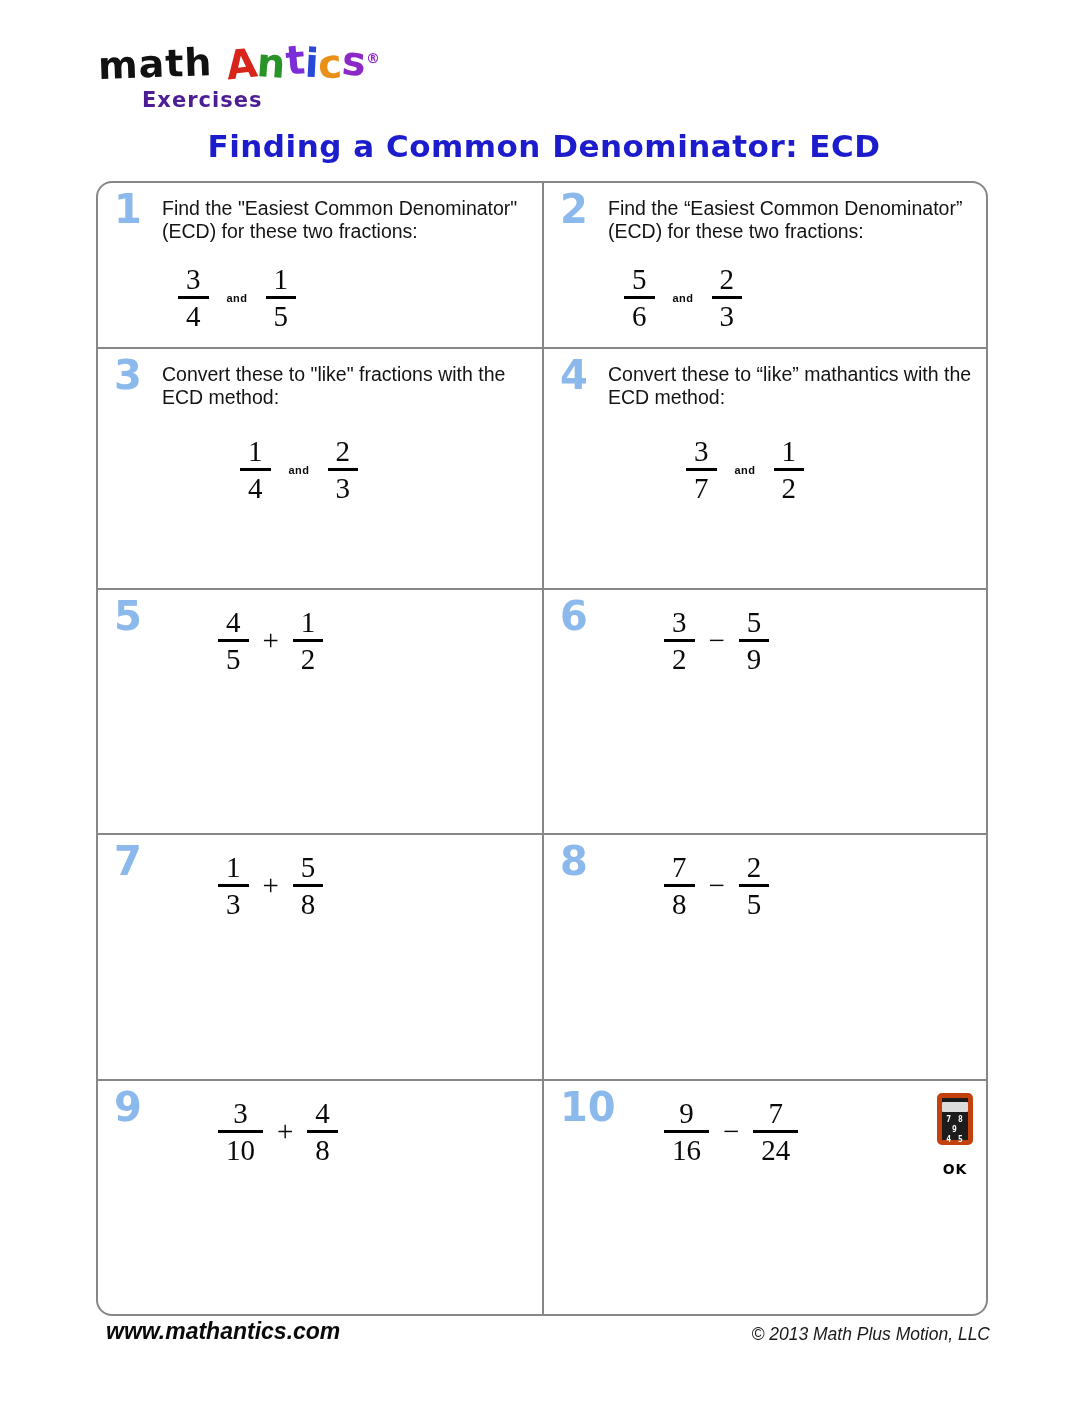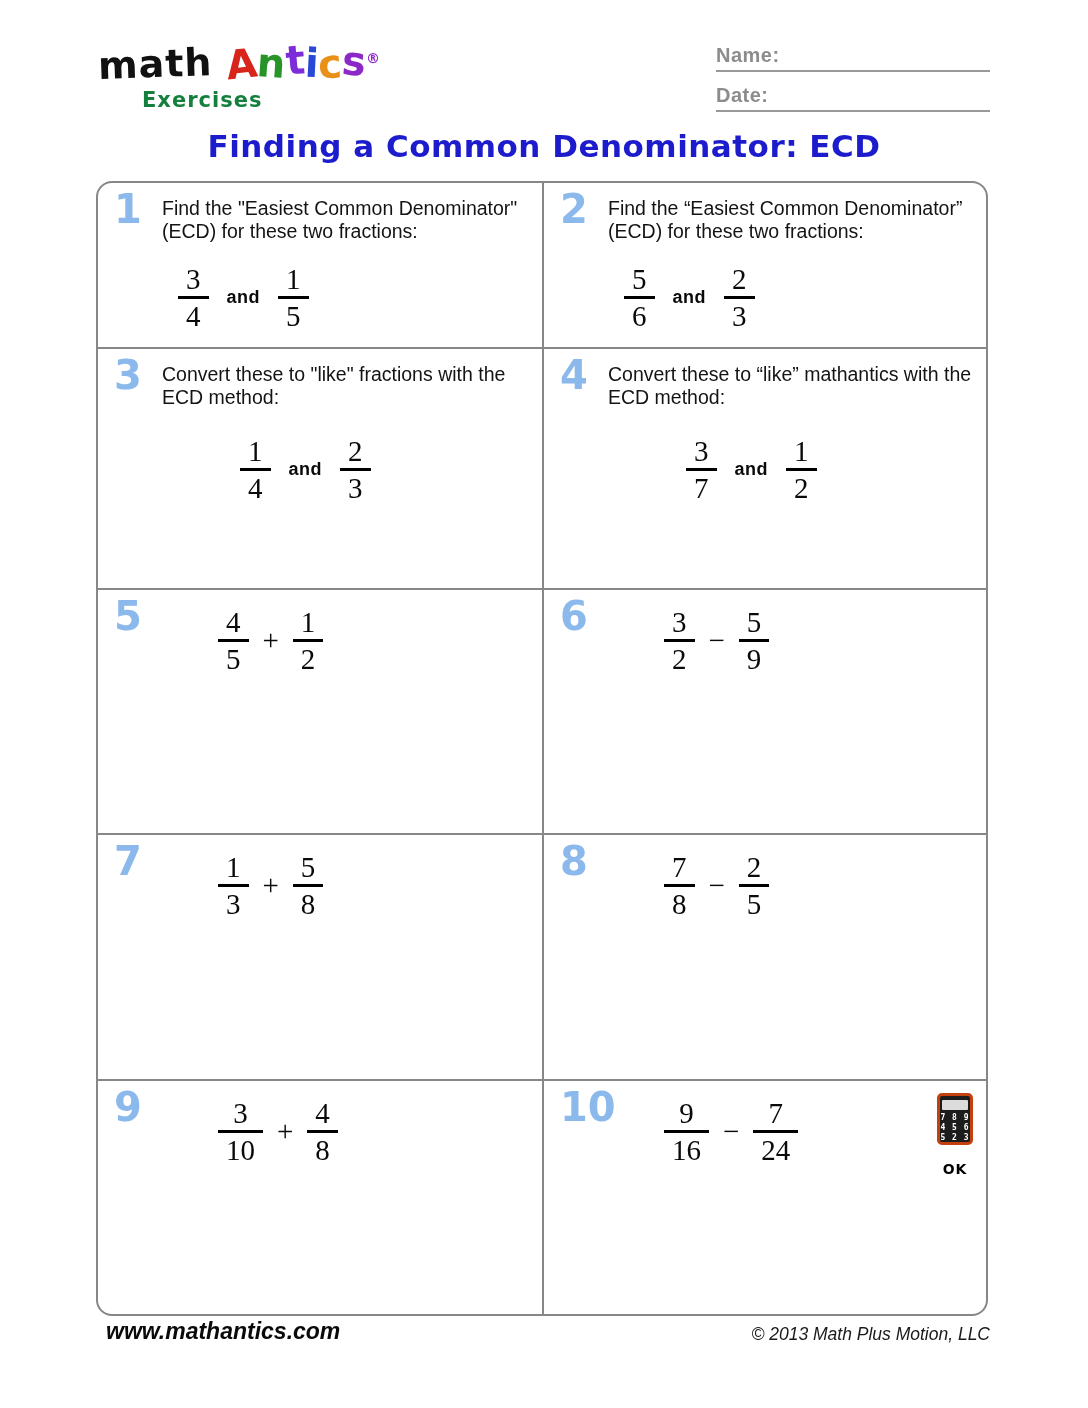--- a/index.html
+++ b/index.html
@@ -13,21 +13,21 @@
   .logo-math { display:inline-block; font-size:38px; color:#111; transform:rotate(-2deg); letter-spacing:1px; }
   .logo-antics { display:inline-block; margin-left:8px; font-size:40px; }
   .logo-antics span { display:inline-block; }
   .la-0 { color:#d8251c; transform:rotate(-6deg) translateY(1px); }
   .la-1 { color:#289428; transform:rotate(4deg); }
   .la-2 { color:#7c2cd8; transform:rotate(-5deg) translateY(-3px); }
   .la-3 { color:#2848d8; transform:rotate(3deg); }
   .la-4 { color:#e89018; transform:rotate(-4deg) translateY(1px); }
   .la-5 { color:#8c28c8; transform:rotate(5deg) translateY(-2px); }
   .logo-reg { font-size:14px; color:#8c28c8; vertical-align:super; }
-  .logo-sub { margin:2px 0 0 44px; font-family:"DejaVu Sans", sans-serif; font-weight:bold; font-size:21px; letter-spacing:1px; color:#15803d; }
+  .logo-sub { margin:2px 0 0 44px; font-family:"DejaVu Sans", sans-serif; font-weight:bold; font-size:21px; letter-spacing:1px; color:#4c1d95; }
 
   
   .fields { position:absolute; left:716px; top:44px; width:274px; }
   .field { border-bottom:2px solid #999; height:28px; margin-bottom:12px; }
   .field-label { font-weight:bold; font-size:20px; color:#8c8c8c; letter-spacing:0.5px; }
 
   
   .title { position:absolute; left:0; top:128px; width:100%; text-align:center;
            font-family:"DejaVu Sans", sans-serif; font-weight:bold; font-size:31px;
            color:#1c1ccd; letter-spacing:0.5px; }
@@ -49,26 +49,26 @@
 
   .fracline { display:flex; align-items:center; }
   .fl-and  { margin:20px 0 0 80px; }
   .fl-and2 { margin:26px 0 0 142px; }
   .fl-expr { margin:16px 0 0 120px; }
 
   .frac { display:inline-flex; flex-direction:column; align-items:center;
           font-family:"Liberation Serif", serif; font-size:29px; line-height:1.12; color:#0a0a0a; }
   .frac .fn { padding:0 8px 1px; }
   .frac .fd { border-top:3px solid #000; padding:1px 8px 0; }
-  .conj { font-weight:bold; font-size:18px; margin:0 18px; letter-spacing:0.5px; color:#0a0a0a; }
+  .conj { font-weight:bold; font-size:11px; margin:0 18px; letter-spacing:0.5px; color:#0a0a0a; }
   .op   { font-family:"Liberation Serif", serif; font-size:29px; margin:0 14px; color:#0a0a0a; }
 
   
   .calc { position:absolute; right:12px; top:12px; width:38px; text-align:center; }
-  .calc-body { width:36px; height:52px; margin:0 auto; background:#1c1c1c; border:3px solid #c2410c;
+  .calc-body { width:36px; height:52px; margin:0 auto; background:#1c1c1c; border:5px solid #c2410c;
                border-radius:5px; padding-top:4px; }
   .calc-screen { width:26px; height:10px; background:#dcdcdc; margin:0 auto 3px; border-radius:1px; }
   .calc-keys { color:#fff; font-family:"DejaVu Sans Mono", monospace; font-weight:bold;
                font-size:8px; line-height:10px; letter-spacing:1px; }
   .calc-ok { margin-top:16px; font-family:"DejaVu Sans", sans-serif; font-weight:bold;
              font-size:14px; letter-spacing:1px; color:#000; }
 
   
   .footer-site { position:absolute; left:106px; top:1318px;
                  font-family:"Liberation Sans", sans-serif; font-weight:900; font-style:italic;
@@ -83,28 +83,20 @@
 <div class="sheet">
 
   <div class="logo">
     <div class="logo-line1">
       <span class="logo-math">math</span>
       <span class="logo-antics"><span class="la-0">A</span><span class="la-1">n</span><span class="la-2">t</span><span class="la-3">i</span><span class="la-4">c</span><span class="la-5">s</span><span class="logo-reg">®</span></span>
     </div>
     <div class="logo-sub">Exercises</div>
   </div>
 
-  <div class="fields">
-    <div class="field">
-      <span class="field-label">Name:</span>
-    </div>
-    <div class="field">
-      <span class="field-label">Date:</span>
-    </div>
-  </div>
 
   <div class="title">Finding a Common Denominator: ECD</div>
 
   <div class="grid">
 
     <div class="cell b">
       <div class="pnum">1</div>
       <div class="instr">
         <span>Find the "Easiest Common Denominator"</span><br>
         <span>(ECD) for these two fractions:</span>

